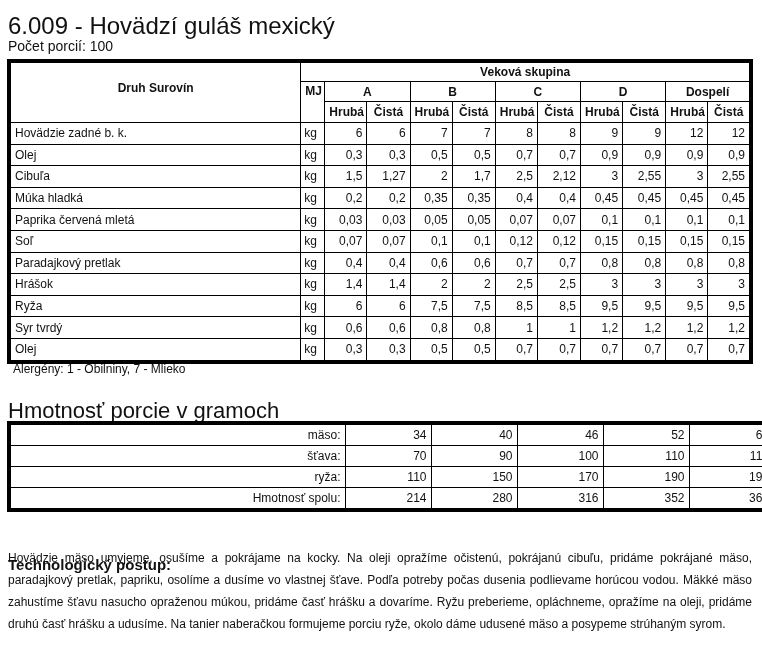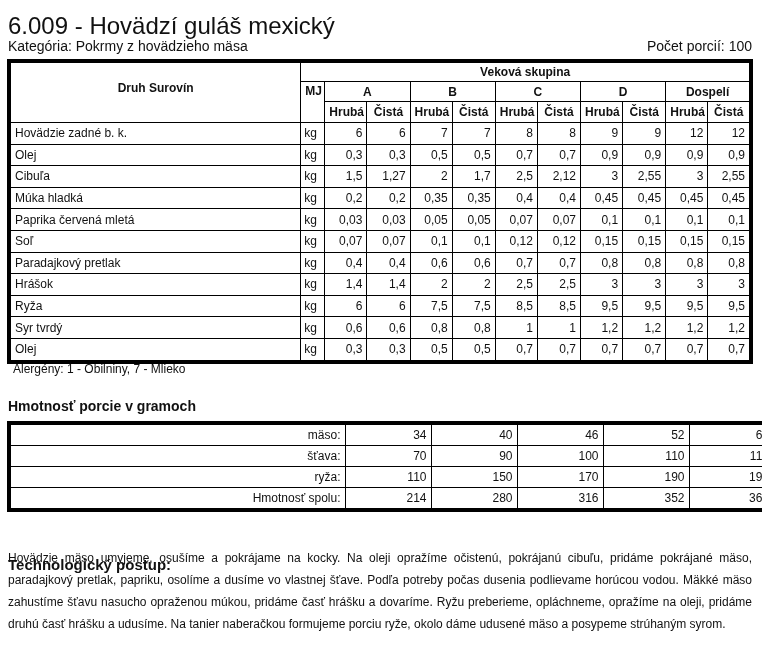--- a/index.html
+++ b/index.html
@@ -38,21 +38,21 @@
   .ing th.mjh { vertical-align: top; padding-top: 2px; }
   .ing tr.h1 th.vek { border-bottom: 1px solid #000; }
   .ing td { height: 20.6px; }
 
   .allergens {
     position: absolute; left: 13px; top: 362px;
     font-size: 12px;
   }
   .h2title {
     position: absolute; left: 8px; top: 398px;
-    font-size: 14px; font-weight: bold;
+    font-size: 22px; font-weight: normal;
   }
   .wt {
     position: absolute; left: 7px; top: 421px;
     width: 746px; border: 4px solid #000; font-size: 12px;
     table-layout: fixed;
   }
   .wt td { border: 1px solid #000; height: 20px; padding: 0 4px; text-align: right; }
   .wt td.lbl { text-align: right; padding-right: 4px; }
   .wt tr.total td.lbl { font-weight: normal; }
 
@@ -63,21 +63,20 @@
   .tech-text {
     position: absolute; left: 8px; top: 547px; width: 744px;
     font-size: 12px; line-height: 22px; text-align: justify;
   }
 </style>
 </head>
 <body>
 
 <div class="title">6.009 - Hovädzí guláš mexický</div>
 <div class="meta-row">
-  <span>Kategória: Pokrmy z hovädzieho mäsa</span>
   <span>Počet porcií: 100</span>
 </div>
 
 <table class="ing">
   <colgroup>
     <col style="width:291px">
     <col style="width:24px">
     <col style="width:42px">
       <col style="width:43px">
     <col style="width:42px">

